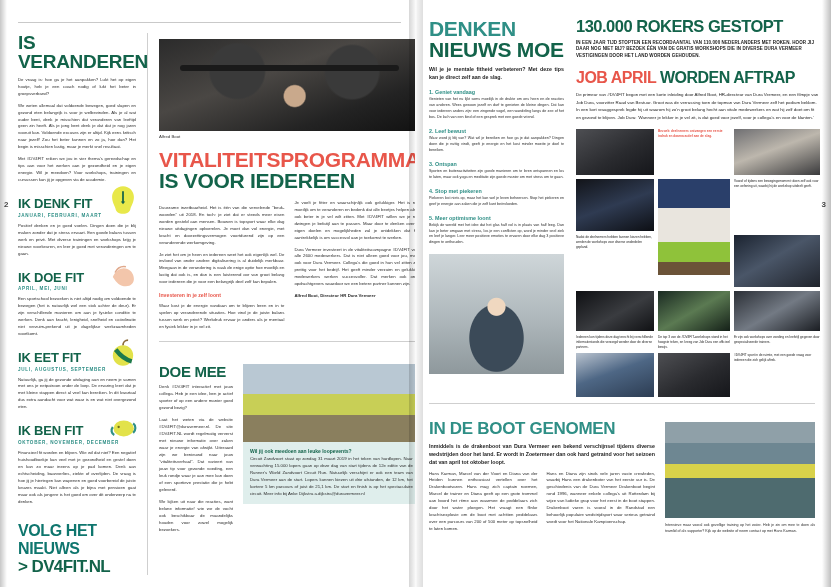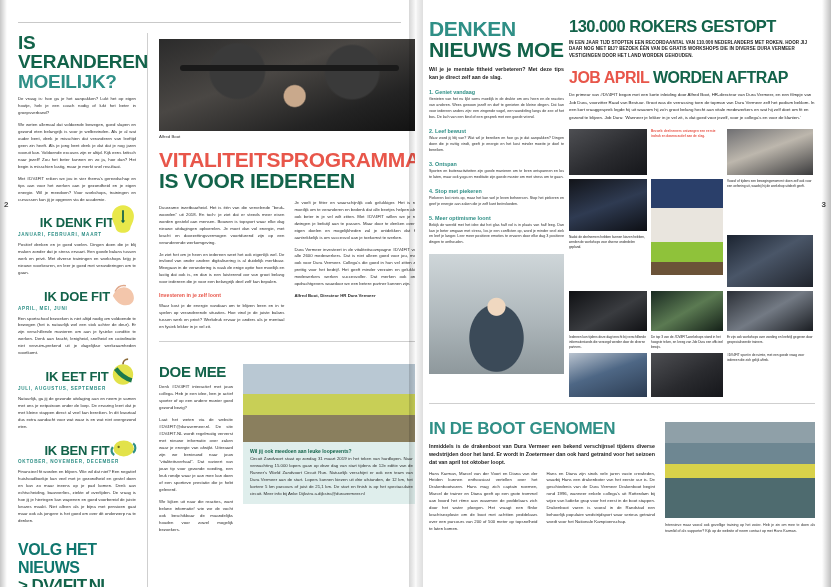--- a/index.html
+++ b/index.html
@@ -22,21 +22,21 @@
   .edgeshadow-r{position:absolute;right:0;top:0;width:9px;height:587px;background:linear-gradient(to left,rgba(0,0,0,.25),rgba(0,0,0,0));z-index:29;}
 
   .topline{ height:1px; background:#c9c9c9; margin-bottom:10px; }
 
   
   .h-teal{ color:#2f8f86; }
   .h-green{ color:#13634a; }
   .h-red{ color:#e8564a; }
 
   h1.big{ font-size:19px; font-weight:700; letter-spacing:-0.3px; line-height:1.02; }
-  h2.sec{ font-size:13px; font-weight:700; letter-spacing:-.2px; line-height:1.05;text-align:center;}
+  h2.sec{ font-size:13px; font-weight:700; letter-spacing:-.2px; line-height:1.05;}
   .kicker{ font-size:4.6px; font-weight:700; letter-spacing:.75px; color:#2f8f86; margin-top:2px; text-transform:uppercase;}
   p.body{ font-size:4.3px; line-height:1.62; color:#2a2a2a; text-align:justify; margin-top:5px; }
   p.body.lead{ font-size:5.3px; font-weight:700; line-height:1.5; color:#1d1d1d;}
   .subhead{ font-size:5.2px; font-weight:700; color:#e8564a; margin-top:6px; }
   .caption{ font-size:4.3px; color:#333; margin-top:3px;}
   .tinycap{ font-size:3.2px; line-height:1.5; color:#222; }
 
   
   .leftcols{ display:flex; gap:11px; }
   .col-side{ width:118px; flex:0 0 118px; position:relative; }
@@ -59,21 +59,21 @@
   }
   .ph1::after{ content:""; position:absolute; left:8%; top:28%; width:84%; height:6px; background:#1a1a1a; border-radius:3px;}
   .ph-yoga{ height:120px; margin-top:8px;
     background:
       radial-gradient(ellipse at 50% 44%, #f0d8c0 0 9%, transparent 10%),
       radial-gradient(ellipse at 50% 70%, #3b4a58 0 28%, transparent 29%),
       linear-gradient(180deg,#cfd6d9,#aeb7bb 55%,#8e989c);
   }
 
   
-  .rgrid{ display:flex; gap:5px; }
+  .rgrid{ display:flex; gap:12px; }
   .rleft{ width:135px; flex:0 0 135px;}
   .rright{ flex:1;}
 
   .tipnum{ font-size:5.4px; font-weight:700; color:#2f8f86; margin-top:7px;}
   .tiptxt{ font-size:3.7px; line-height:1.62; color:#2a2a2a; text-align:justify; margin-top:2px;}
 
   .hl-rokers{ font-size:16.5px; font-weight:700; color:#13634a; letter-spacing:-.5px; line-height:1;}
   .sub-rokers{ font-size:4.5px; font-weight:700; color:#1b1b1b; line-height:1.55; margin-top:5px; letter-spacing:.1px;}
   .hl-job{ font-size:16px; font-weight:700; letter-spacing:-.5px; line-height:1; margin-top:10px;}
   .jobbody{ font-size:4.4px; line-height:1.68; color:#222; margin-top:5px;}
@@ -115,21 +115,20 @@
 
   <div class="page page-left">
     <div class="topline"></div>
 
     <div class="leftcols">
 
       <div class="col-side">
 
         <div>
           <h1 class="big h-green">IS VERANDEREN</h1>
-          <h1 class="big h-teal">MOEILIJK?</h1>
           <p class="body">De vraag is: hoe ga je het aanpakken? Lukt het op eigen houtje, heb je een coach nodig of lukt het beter in groepsverband?</p>
           <p class="body">We weten allemaal dat voldoende bewegen, goed slapen en gezond eten belangrijk is voor je welbevinden. Als je al wat ouder bent, denk je misschien dat veranderen van leeftijd geen zin heeft. Als je jong bent denk je dat dat je nog jaren vooruit kan. Voldoende excuses zijn er altijd. Kijk eens kritisch naar jezelf! Zou het beter kunnen en zo ja, hoe dan? Het begin is misschien lastig, maar je merkt snel resultaat.</p>
           <p class="body">Met #DV4FIT reiken we jou in vier thema's gereedschap en tips aan voor het werken aan je gezondheid en je eigen energie. Wil je meedoen? Voor workshops, trainingen en cursussen kan jij je opgeven via de academie.</p>
         </div>
 
         <div class="blk">
           <span class="ico">
             <svg viewBox="0 0 40 44" class="icon-head">
                 <path d="M20 3c9 0 15 7 15 15 0 8-4 12-5 17-0.5 3-4 6-10 6s-9.5-3-10-6c-1-5-5-9-5-17C5 10 11 3 20 3z" fill="#e8e84a"></path>
                 <path d="M20 10v16" stroke="#13634a" stroke-width="2.4" fill="none"></path>

